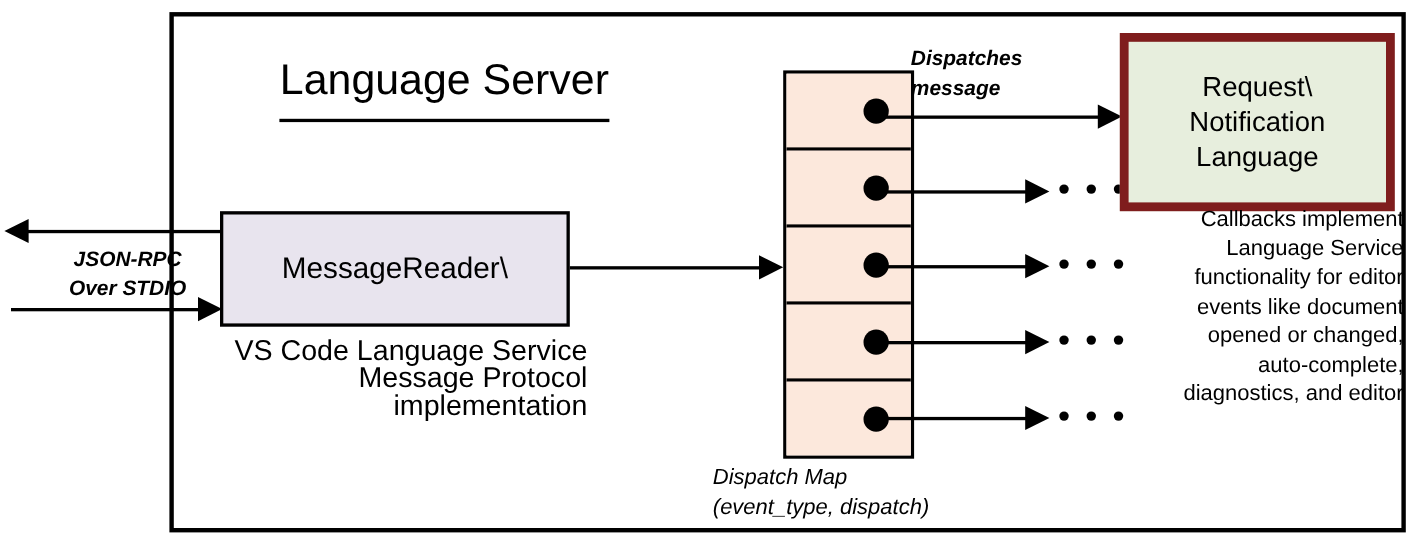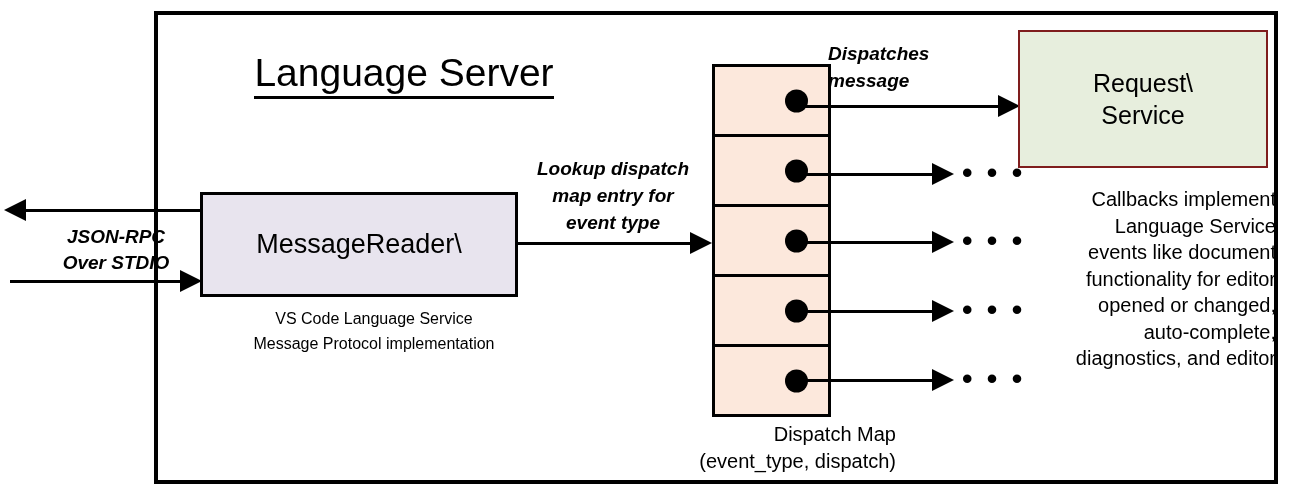--- a/index.html
+++ b/index.html
@@ -36,21 +36,21 @@
     left: 234px;
     top: 50px;
     width: 340px;
     font-size: 39px;
     line-height: 46px;
     text-align: center;
     white-space: nowrap;
   }
   #server-title .u {
     border-bottom: 3px solid #000;
-    padding-bottom: 2px;
+    padding-bottom: 14px;
   }
 
   
   #message-reader-box {
     left: 200px;
     top: 192px;
     width: 318px;
     height: 105px;
     background: #e8e4ee;
     border: 3px solid #000000;
@@ -60,25 +60,25 @@
     align-items: center;
     justify-content: center;
     gap: 16px;
   }
   #message-reader-box .line {
     font-size: 27px;
     line-height: 35px;
     white-space: nowrap;
   }
   #message-reader-caption {
-    left: 200px;
+    left: 186px;
     top: 306px;
     width: 348px;
-    text-align: center;
-    font-size: 16px;
+    text-align: right;
+    font-size: 26px;
     line-height: 25px;
   }
 
   
   #io-label {
     left: 46px;
     top: 224px;
     width: 140px;
     text-align: center;
     font-style: italic;
@@ -131,33 +131,34 @@
     transform: translateY(-50%);
     width: 23px;
     height: 23px;
     border-radius: 50%;
     background: #000000;
   }
   #dispatch-map-caption {
     left: 648px;
     top: 421px;
     width: 248px;
-    text-align: right;
+    text-align: left;
     font-size: 20px;
     line-height: 27px;
+    font-style: italic;
   }
 
   
   #callback-box {
     left: 1018px;
     top: 30px;
     width: 250px;
-    height: 138px;
+    height: 162px;
     background: #e7eedd;
-    border: 2px solid #7f1d1d;
+    border: 8px solid #7f1d1d;
     box-sizing: border-box;
     display: flex;
     flex-direction: column;
     align-items: center;
     justify-content: center;
   }
   #callback-box .line {
     font-size: 25px;
     line-height: 32px;
     white-space: nowrap;
@@ -225,25 +226,20 @@
   <div class="abs" id="message-reader-box">
     <div class="line">MessageReader\</div>
   </div>
   <div class="abs" id="message-reader-caption">
     <div>VS Code Language Service</div>
     <div>Message Protocol implementation</div>
   </div>
 
   <div class="abs hline" style="left:518px; top:242px; width:172px;"></div>
   <div class="abs arrow-right" style="left:690px; top:232px;"></div>
-  <div class="abs" id="lookup-label">
-    <div>Lookup dispatch</div>
-    <div>map entry for</div>
-    <div>event type</div>
-  </div>
 
   <div class="abs" id="dispatch-map">
     <div class="cell">
         <span class="dot"></span>
       </div>
     <div class="cell">
         <span class="dot"></span>
       </div>
     <div class="cell">
         <span class="dot"></span>
@@ -278,26 +274,27 @@
   <div class="abs hline" style="left:789px; top:310px; width:145px;"></div>
   <div class="abs arrow-right" style="left:932px; top:300px;"></div>
   <div class="abs ellipsis" style="left:962px; top:300px;">• • •</div>
 
   <div class="abs hline" style="left:789px; top:379px; width:145px;"></div>
   <div class="abs arrow-right" style="left:932px; top:369px;"></div>
   <div class="abs ellipsis" style="left:962px; top:369px;">• • •</div>
 
   <div class="abs" id="callback-box">
     <div class="line">Request\</div>
-    <div class="line">Service</div>
+    <div class="line">Notification</div>
+    <div class="line">Language</div>
   </div>
 
   <div class="abs" id="callback-desc">
     <div>Callbacks implement</div>
     <div>Language Service</div>
+    <div>functionality for editor</div>
     <div>events like document</div>
-    <div>functionality for editor</div>
     <div>opened or changed,</div>
     <div>auto-complete,</div>
     <div>diagnostics, and editor</div>
   </div>
 
 </div>
 
 </body></html>

